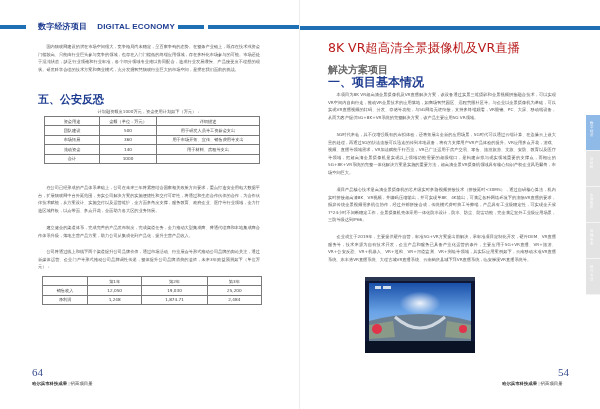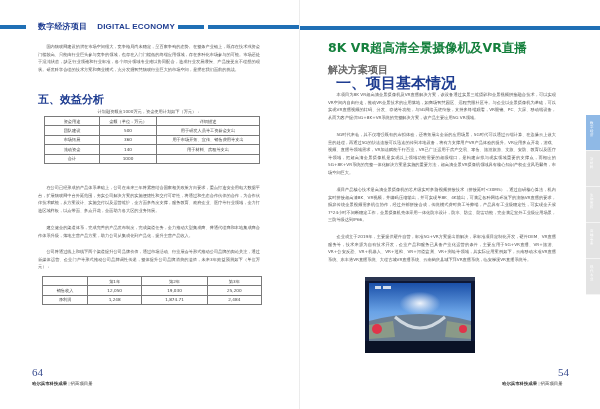--- a/index.html
+++ b/index.html
@@ -18,42 +18,42 @@
   .hdr-bar-right{position:absolute;left:0;top:26px;width:300px;height:4px;background:#1f6fb5;}
   .para{position:absolute;font-size:4.2px;line-height:7.6px;color:#555;text-indent:2em;text-align:justify;}
   .sec{position:absolute;font-size:11px;font-weight:bold;color:#1f3d91;white-space:nowrap;}
   .caption{position:absolute;font-size:4.2px;color:#555;text-align:center;white-space:nowrap;}
   table{border-collapse:collapse;position:absolute;font-size:4.2px;color:#444;}
   td,th{border:0.6px solid #7a7a7a;text-align:center;font-weight:normal;height:8.4px;padding:0 2px;}
   .page-num{position:absolute;font-family:"Liberation Serif",serif;font-size:11px;color:#3a4d8f;}
   .footer-text{position:absolute;font-size:4.4px;color:#333;white-space:nowrap;}
   .footer-text .b{font-weight:bold;}
   .footer-text .sep{color:#888;margin:0 1px;}
-  .title-main{position:absolute;left:28px;top:12px;font-size:12.5px;font-weight:bold;color:#15803d;white-space:nowrap;}
+  .title-main{position:absolute;left:28px;top:12px;font-size:12.5px;font-weight:normal;color:#b91c1c;white-space:nowrap;}
   .title-sub{position:absolute;left:28px;top:29px;font-size:10px;font-weight:bold;color:#666;white-space:nowrap;}
   .photo{position:absolute;left:65px;top:277px;width:110px;height:76px;background:#101b3a;overflow:hidden;}
   .side-tabs{position:absolute;left:286px;top:115px;width:14px;}
   .side-tab{width:14px;height:35px;background:#e3e3e3;border-bottom:1px solid #f4f4f4;position:relative;}
   .side-tab.active{background:#8fb9e6;}
   .side-tab span{position:absolute;left:4px;top:6px;width:5px;font-size:3.4px;line-height:4px;color:#fff;word-break:break-all;}
 </style>
 </head>
 <body>
 
 <div class="page page-left">
   <div class="hdr-bar-l"></div>
   <div class="hdr-title">
     <span>数字经济项目</span><span class="en">DIGITAL ECONOMY</span>
   </div>
   <div class="hdr-bar-r1"></div>
   <div class="hdr-bar-r2"></div>
 
   <div class="para" style="left:38px;top:43px;width:222px;">国内物联网建设的潜在市场空间很大，竞争格局尚未稳定，呈百家争鸣的态势。在整条产业链上，既存在技术或资金门槛较高、只能由行业巨头参与竞争的领域，也存在入门门槛低的终端应用领域，存在多种化市场参与的可能。市场还处于混沌状态，缺乏行业领袖和行业标准，各个细分领域专业难以协同配合，造成行业发展缓慢、产品接受度不理想的现状。研发科学合理的技术方案和商业模式，充分发掘智慧物联行业巨大的市场空间，是摆在我们面前的挑战。</div>
 
-  <div class="sec" style="left:38px;top:92px;">五、效益分析</div>
+  <div class="sec" style="left:38px;top:92px;">五、公安反恐</div>
   <div class="caption" style="left:38px;top:109px;width:222px;">计划融资额度1000万元，资金使用计划如下（万元）：</div>
 
   <table style="left:44px;top:116px;width:216px;">
     <tbody>
         <tr>
       <th style="width:50px">资金用途</th>
       <th style="width:52px">金额（单位：万元）</th>
       <th>详细描述</th>
     </tr>
     <tr>
@@ -111,21 +111,21 @@
     <span class="b">哈尔滨市科技成果</span><span class="sep">|</span><span>招商项目册</span>
   </div>
 </div>
 
 <div class="spine"></div>
 
 <div class="page page-right">
   <div class="hdr-bar-right"></div>
   <div class="title-main" style="top:40px;">8K VR超高清全景摄像机及VR直播</div>
   <div class="title-sub" style="top:63px;">解决方案项目</div>
-  <div class="sec" style="left:36px;top:74px;font-size:15px;">一、项目基本情况</div>
+  <div class="sec" style="left:28px;top:74px;font-size:12px;">一、项目基本情况</div>
 
   <div class="para" style="left:28px;top:91px;width:228px;">本项目为8K VR超高清全景摄像机及VR直播解决方案，该设备通过实景三维摄影和全景视频拼接融合技术，可以实现VR空间内自由行走，推动VR全景技术的应用落地，如商场智慧园区、远程慧眼社区等。与企业以全景摄像机为基础，可以实现VR直播视频的转码、分发、存储等功能，与5G网络无缝衔接，支持多终端观看，VR眼镜、PC、大屏、移动端设备，从而为客户提供5G+8K+VR系统的完整解决方案，该产品主要应用5G VR领域。</div>
   <div class="para" style="left:28px;top:131px;width:228px;">5G时代来临，其不仅增强既有的虚拟体验，还将拓展出全新的应用场景，5G时代可以通过云端计算、在边缘云上做大量的处理，再通过5G的快速连接可以迅速的传到本地设备，将有力支撑用户VR产品体验的提升。VR应用多点开花，游戏、视频、直播等领域需求，VR加速赋能千行百业，VR已广泛运用于房产交易、零售、旅游旅游、文旅、安防、教育以及医疗等领域，把超高清全景摄像机是实现以上领域功能需要的超级端口，是构建虚拟与现实领域重要的支撑点，而相应的5G+8K+VR系统的完整一体化解决方案是实施的重要方法，超高清全景VR摄像机领域具有核心知识产权企业凤毛麟角，市场空间巨大。</div>
   <div class="para" style="left:28px;top:186px;width:228px;">项目产品核心技术是高清全景摄像机的芯片级实时多路视频拼接技术（拼接延时&lt;30MS），通过自研核心算法，机内实时拼接超高清8K、VR视频，并编码压缩输出，并可实现单8K、4K输出，可满足各种网络环境下的流畅VR直播的要求，摒弃传统全景视频需多机位协作，经过外部拼接合成，传统模式费时费工等弊端，产品具有工业级稳定性，可实现全天候7*24小时不间断稳定工作，全景摄像机壳体采用一体化防水设计，防水、防尘、防雷功能，完全满足室外工业级应用场景，三防等级达到IP66。</div>
   <div class="para" style="left:28px;top:233px;width:228px;">企业成立于2019年，主要提供硬件自营，标准5G+VR方案提出前解决，承标准项目定制化开发，硬件OEM、VR直播服务等，技术来源为自有技术开发，企业产品和服务已具备产业化运营的条件，主要应用于5G+VR直播、VR+旅游、VR+公安反恐、VR+机器人、VR+巡检、VR+河道监测、VR+测绘等领域，其实际应用案例如下，云南移动水准VR直播系统、东丰港VR直播系统、大理古城VR直播系统、云南鹤庆县城下拜VR直播系统，临安梯溪VR直播系统等。</div>
 
   <div class="photo">
     <svg width="110" height="76" viewBox="0 0 110 76">
       <defs>
         <linearGradient id="sky" x1="0" y1="0" x2="0" y2="1">

